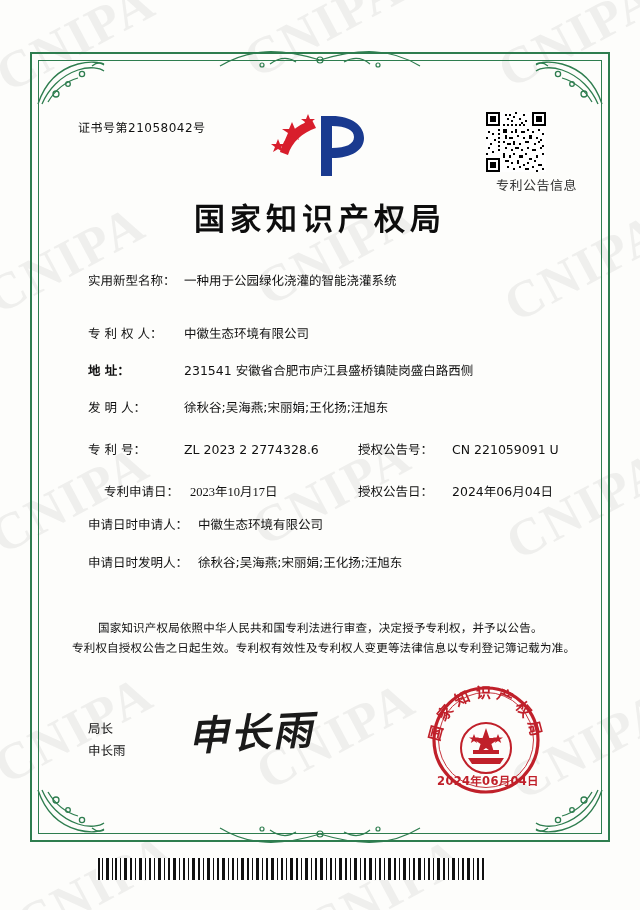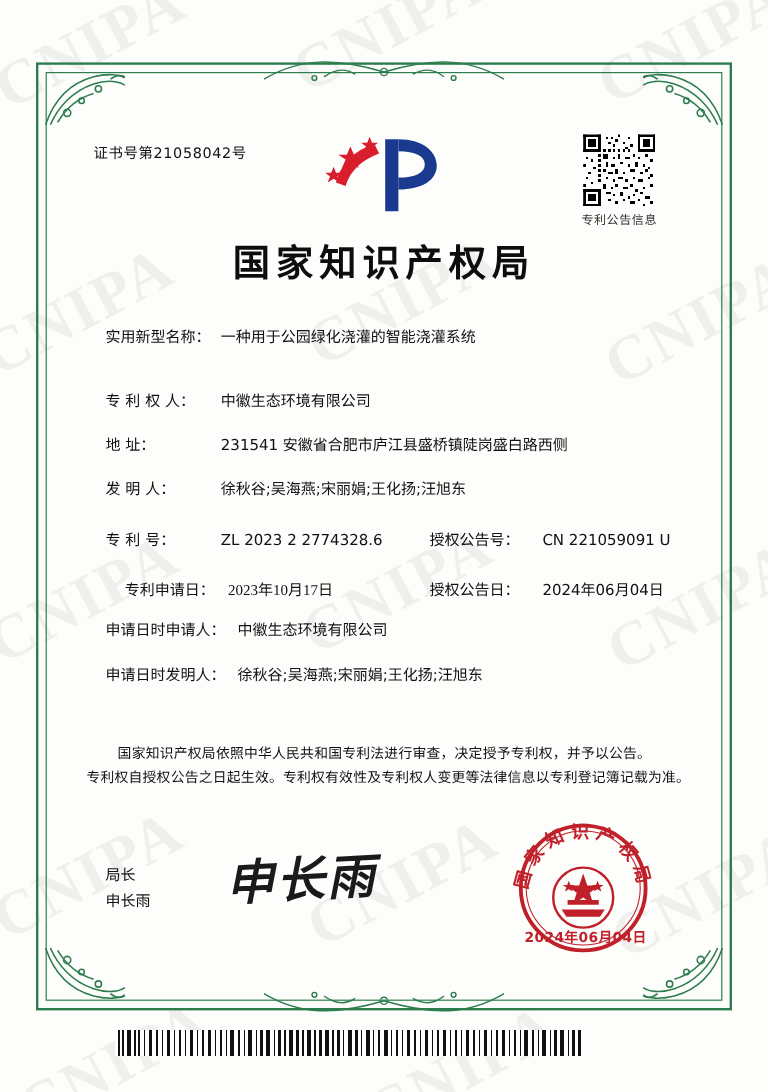--- a/index.html
+++ b/index.html
@@ -89,25 +89,26 @@
     text-align: center;
   }
   #qr {
     width: 60px;
     height: 60px;
     margin: 0 auto;
     display: block;
     background: #fff;
   }
   #qr-caption {
-    font-size: 10px;
+    font-size: 13px;
     color: #333;
     margin-top: 3px;
     letter-spacing: .5px;
     white-space: nowrap;
+    margin-left: 14px;
   }
 
   #main-title {
     position: absolute;
     left: 0;
     right: 0;
     top: 194px;
     text-align: center;
     font-family: "DejaVu Sans", "Liberation Sans", sans-serif;
     font-weight: bold;
@@ -127,21 +128,21 @@
   .flabel {
     display: inline-block;
     color: #111;
   }
   .fvalue {
     display: inline-block;
     color: #111;
   }
   .lbl-w1 { width: 96px; }   
   .lbl-w2 { width: 96px; }   
-  .lbl-w3 { width: 96px; }
+  .lbl-w3 { width: 96px; font-weight: bold; }
   .lbl-w4 { width: 96px; }
 
   
   .note {
     position: absolute;
     font-size: 11.5px;
     line-height: 20px;
     color: #111;
     letter-spacing: .2px;
   }

